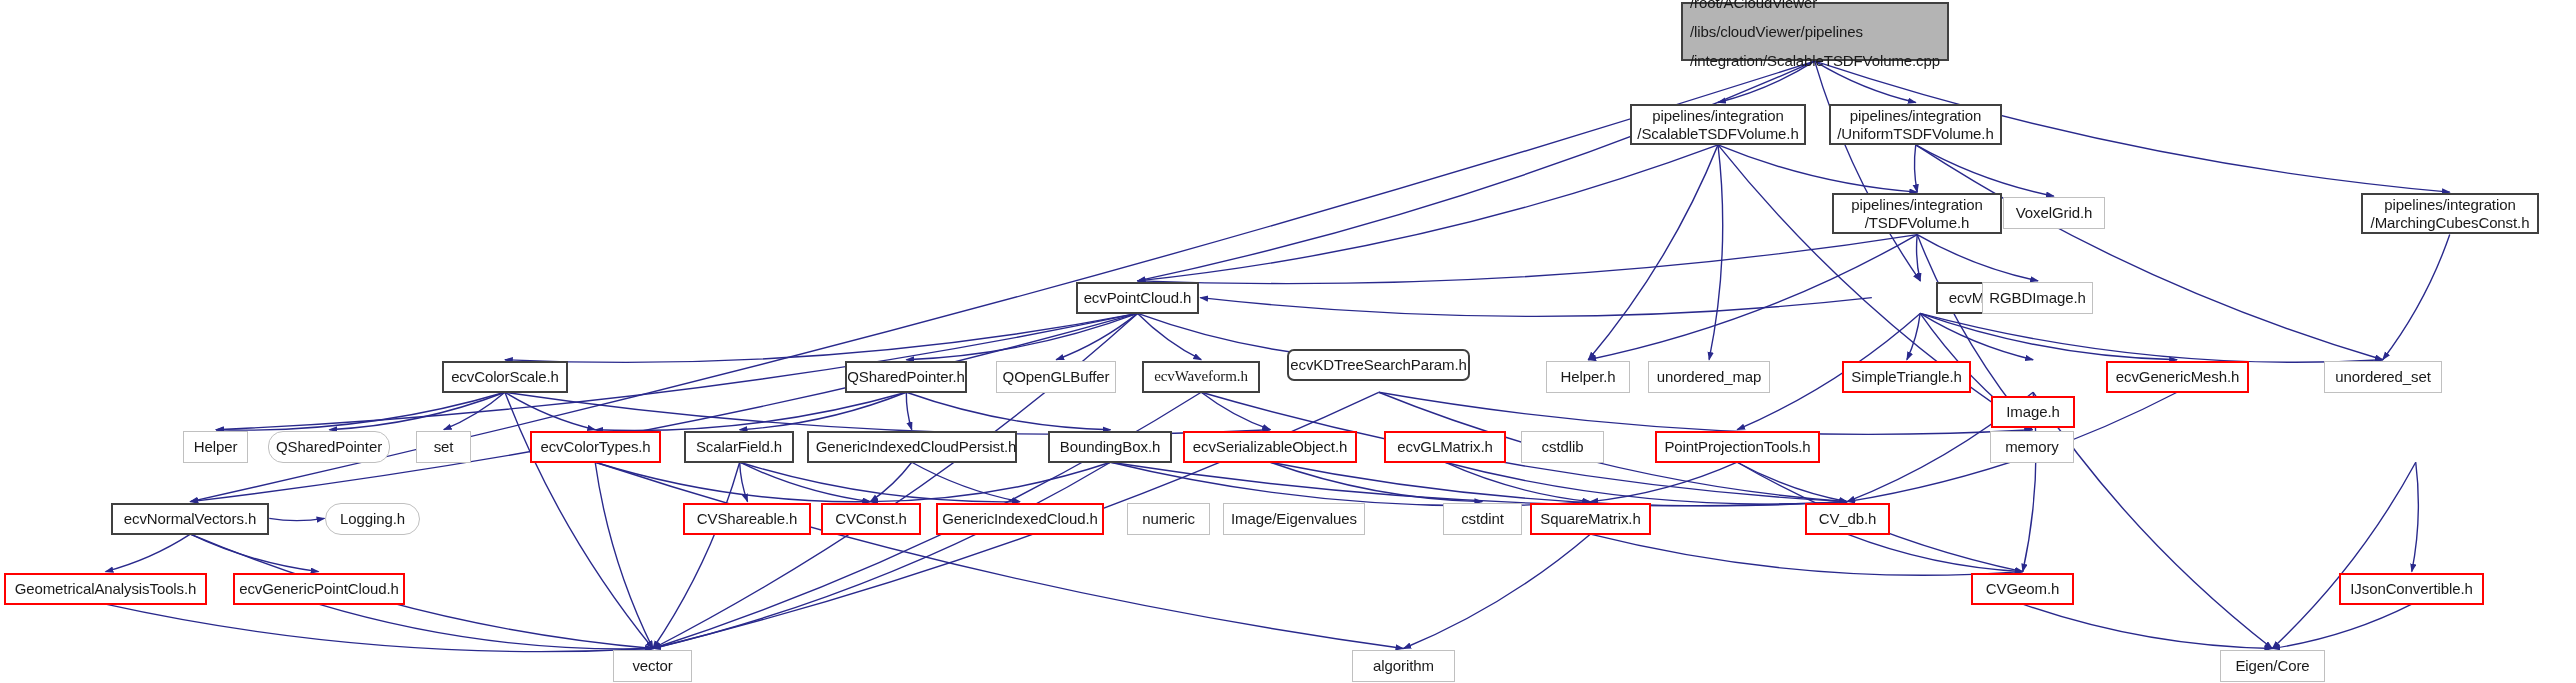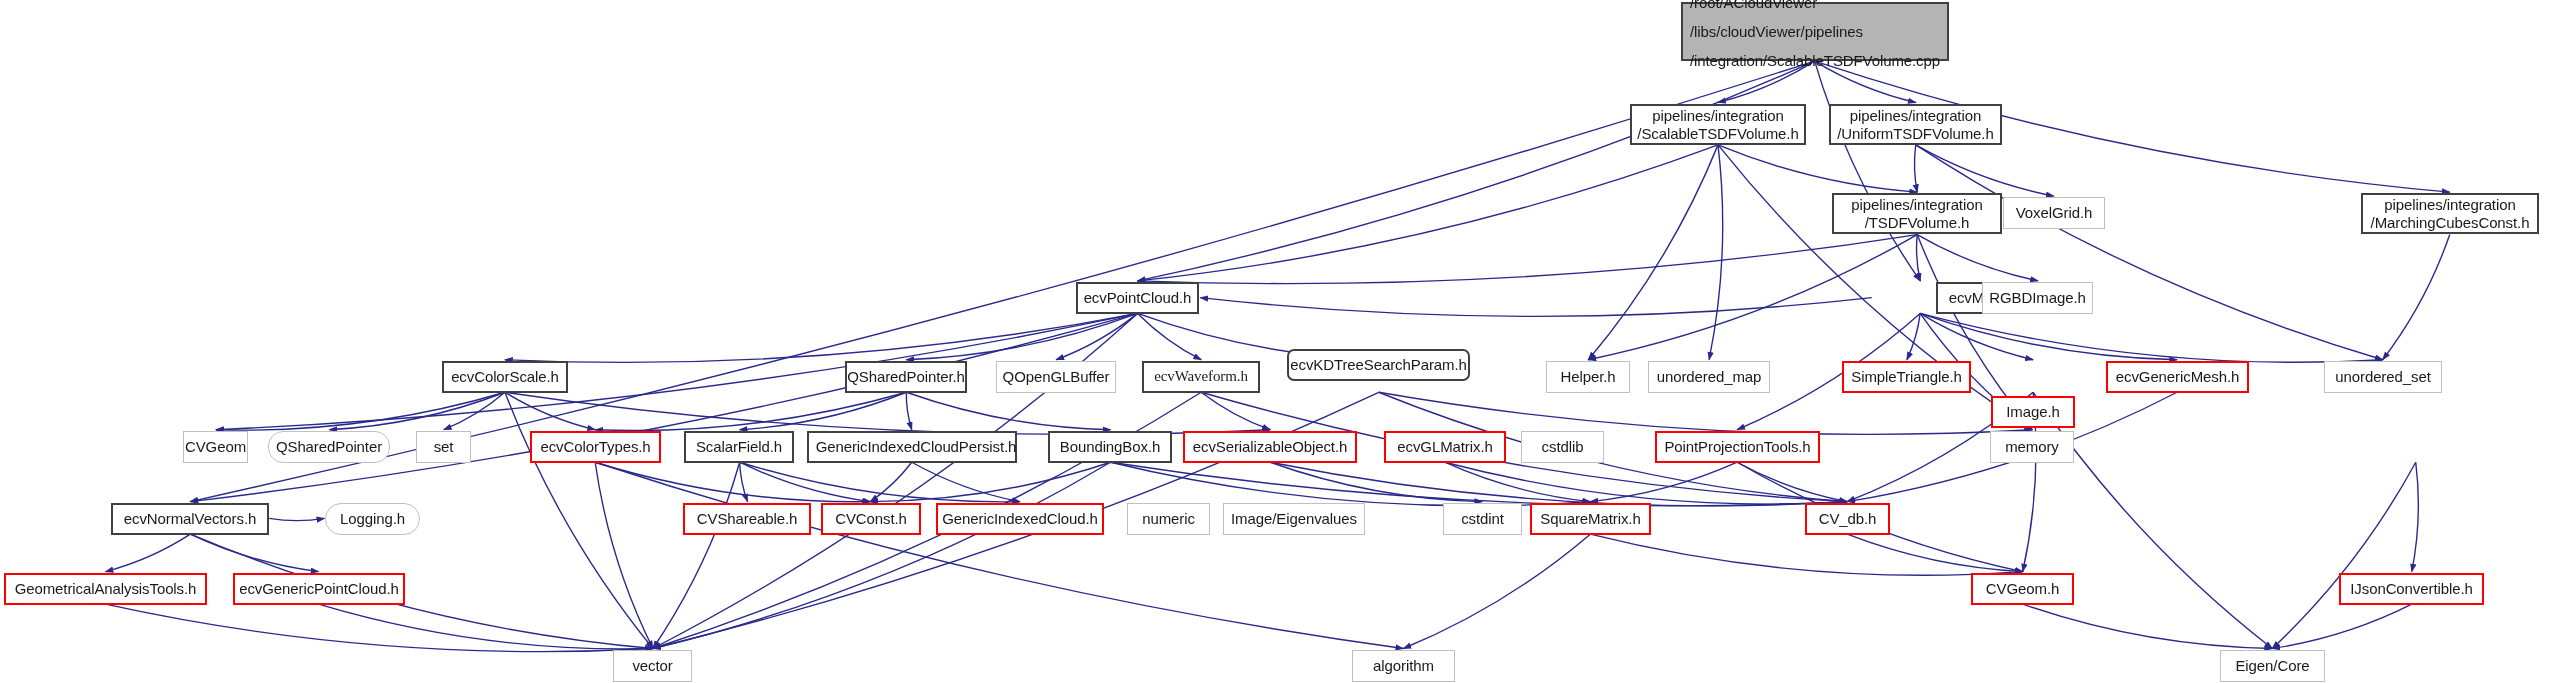--- a/index.html
+++ b/index.html
@@ -147,21 +147,21 @@
     <div class="node solid" style="left: 845px; top: 361px; width: 122px; height: 32px;"><span class="ln">QSharedPointer.h</span></div>
     <div class="node light" style="left: 996px; top: 361px; width: 120px; height: 32px;"><span class="ln">QOpenGLBuffer</span></div>
     <div class="node solid" style="left: 1142px; top: 361px; width: 118px; height: 32px; font-family: Liberation Serif, serif;"><span class="ln">ecvWaveform.h</span></div>
     <div class="node solid" style="left: 1287px; top: 349px; width: 183px; height: 32px; border-radius: 7px;"><span class="ln">ecvKDTreeSearchParam.h</span></div>
     <div class="node light" style="left: 1546px; top: 361px; width: 84px; height: 32px;"><span class="ln">Helper.h</span></div>
     <div class="node light" style="left: 1648px; top: 361px; width: 122px; height: 32px;"><span class="ln">unordered_map</span></div>
     <div class="node red" style="left: 1842px; top: 361px; width: 129px; height: 32px;"><span class="ln">SimpleTriangle.h</span></div>
     <div class="node red" style="left: 1991px; top: 361px; width: 84px; height: 32px; margin-top: 35px;"><span class="ln">Image.h</span></div>
     <div class="node red" style="left: 2106px; top: 361px; width: 143px; height: 32px;"><span class="ln">ecvGenericMesh.h</span></div>
     <div class="node light" style="left: 2324px; top: 361px; width: 118px; height: 32px;"><span class="ln">unordered_set</span></div>
-    <div class="node light" style="left: 183px; top: 431px; width: 65px; height: 32px;"><span class="ln">CVGeom</span></div>
+    <div class="node light" style="left: 183px; top: 431px; width: 65px; height: 32px;"><span class="ln">Helper</span></div>
     <div class="node light" style="left: 268px; top: 431px; width: 122px; height: 32px; border-radius: 15px;"><span class="ln">QSharedPointer</span></div>
     <div class="node light" style="left: 416px; top: 431px; width: 55px; height: 32px;"><span class="ln">set</span></div>
     <div class="node red" style="left: 530px; top: 431px; width: 131px; height: 32px;"><span class="ln">ecvColorTypes.h</span></div>
     <div class="node solid" style="left: 684px; top: 431px; width: 110px; height: 32px;"><span class="ln">ScalarField.h</span></div>
     <div class="node solid" style="left: 807px; top: 431px; width: 210px; height: 32px; padding-left: 8px;"><span class="ln">GenericIndexedCloudPersist.h</span></div>
     <div class="node solid" style="left: 1048px; top: 431px; width: 124px; height: 32px;"><span class="ln">BoundingBox.h</span></div>
     <div class="node red" style="left: 1183px; top: 431px; width: 174px; height: 32px;"><span class="ln">ecvSerializableObject.h</span></div>
     <div class="node red" style="left: 1384px; top: 431px; width: 122px; height: 32px;"><span class="ln">ecvGLMatrix.h</span></div>
     <div class="node light" style="left: 1521px; top: 431px; width: 83px; height: 32px;"><span class="ln">cstdlib</span></div>
     <div class="node red" style="left: 1655px; top: 431px; width: 165px; height: 32px;"><span class="ln">PointProjectionTools.h</span></div>

